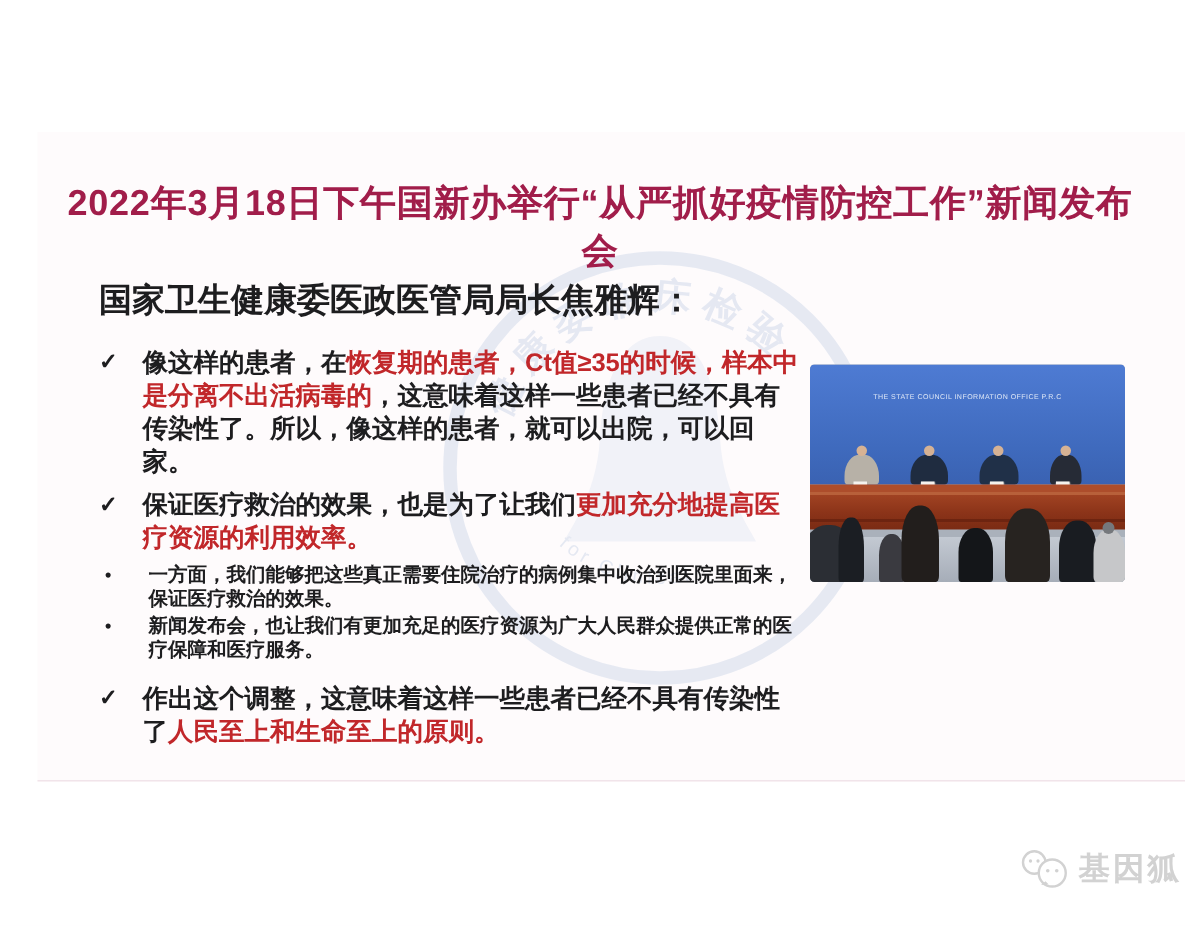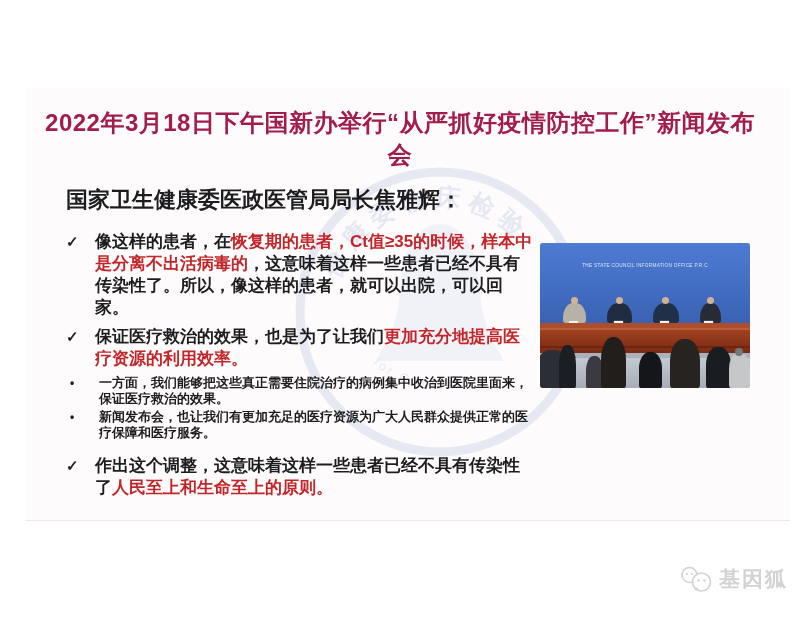--- a/index.html
+++ b/index.html
@@ -3,21 +3,21 @@
 <meta charset="utf-8">
 <style>
   html,body{margin:0;padding:0;background:#ffffff;}
   .page{position:relative;width:800px;height:617px;background:#ffffff;overflow:hidden;
         font-family:"Liberation Sans", sans-serif;}
   .slide-bg{position:absolute;left:25px;top:88px;width:765px;height:432px;
             background:#fefbfc;border-bottom:1px solid #f1e4ea;}
   
   .seal{position:absolute;left:290px;top:162px;width:300px;height:300px;opacity:.42;}
   
-  .title{position:absolute;left:40px;right:40px;top:107px;margin:0;text-align:center;
+  .title{position:absolute;left:40px;right:40px;top:119px;margin:0;text-align:center;
          font-size:24px;font-weight:bold;letter-spacing:.5px;color:var(--title-red);}
   
   .speaker{position:absolute;left:66px;top:185px;margin:0;font-size:22px;font-weight:bold;
            color:var(--text-black);}
   
   .bullets{position:absolute;left:66px;top:231px;width:470px;}
   .bullet{display:flex;font-weight:bold;font-size:17px;line-height:22px;color:var(--text-black);}
   .bullet .marker{flex:none;width:29px;font-size:15px;}
   .bullet.sub{font-size:13px;line-height:16px;}
   .bullet.sub .marker{font-size:12px;padding-left:4px;}

